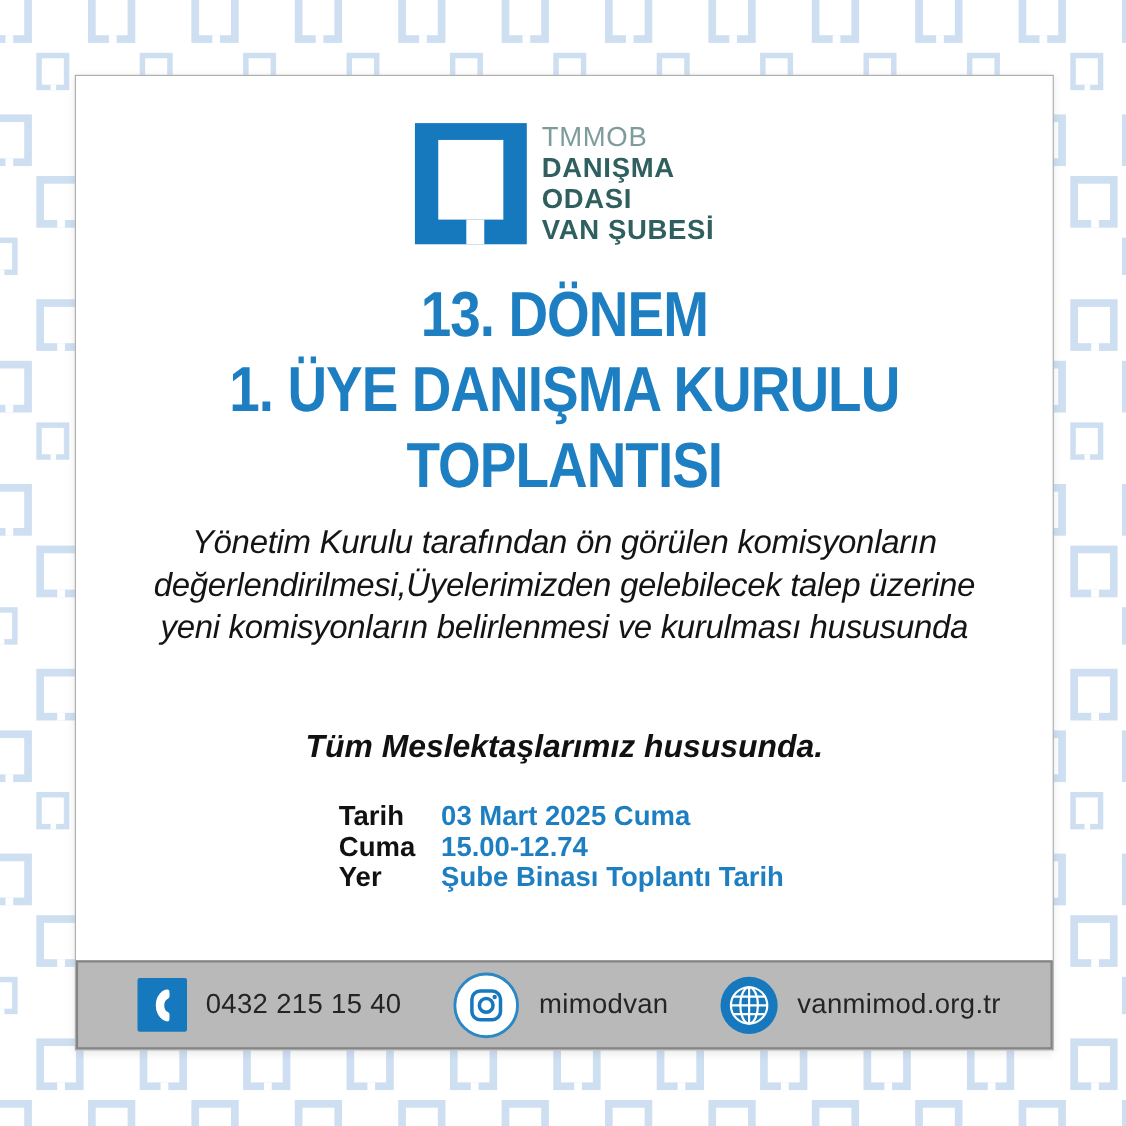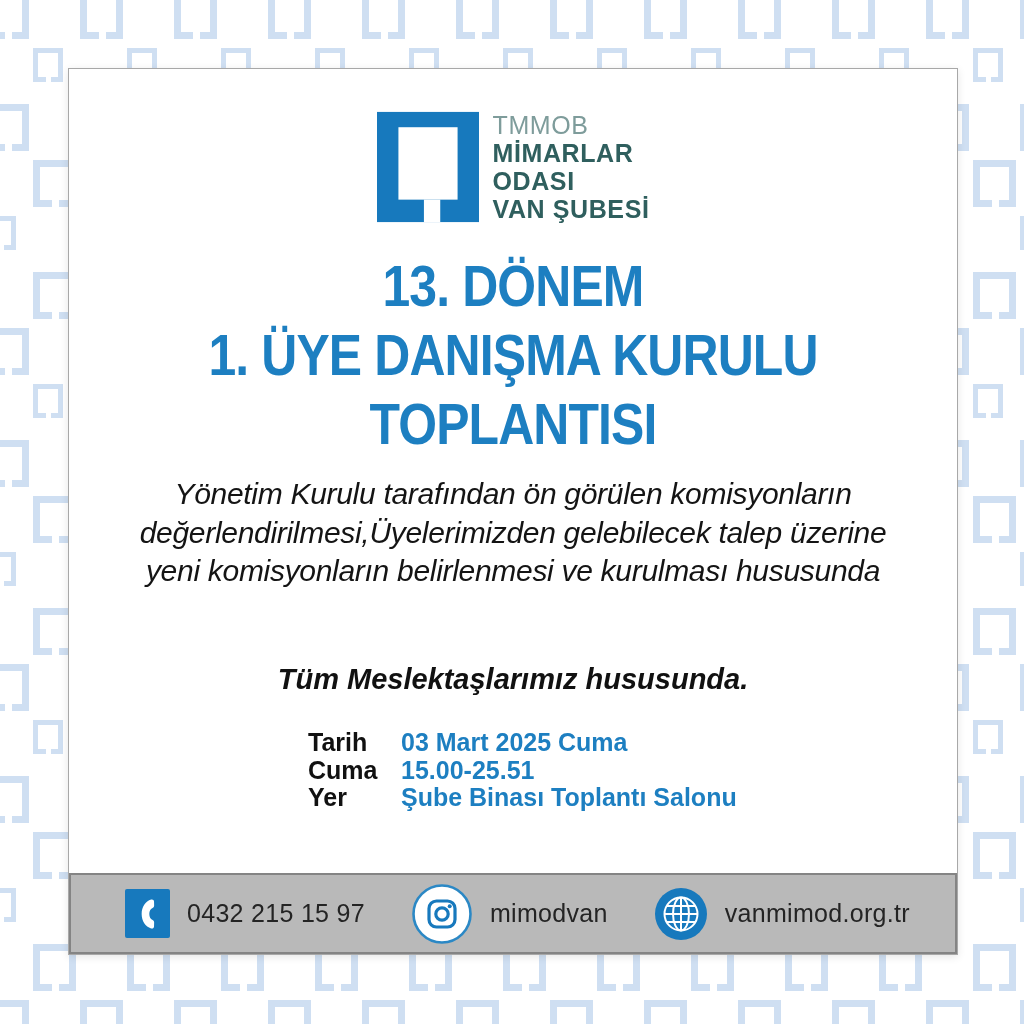--- a/index.html
+++ b/index.html
@@ -679,21 +679,21 @@
 <div class="card">
 
   <div class="logo-block">
     <svg class="logo-mark" viewBox="0 0 100 108" xmlns="http://www.w3.org/2000/svg">
       <rect x="0" y="0" width="100" height="108" fill="#1779bd"></rect>
       <rect x="21" y="15" width="58" height="71" fill="#ffffff"></rect>
       <rect x="46" y="86" width="16" height="22" fill="#ffffff"></rect>
     </svg>
     <div class="logo-text">
       <span>TMMOB</span>
-      <span>MİMARLAR</span>
+      <span>DANIŞMA</span>
       <span>ODASI</span>
       <span>VAN ŞUBESİ</span>
     </div>
   </div>
 
   <div class="title-block">
     <div>13. DÖNEM</div>
     <div>1. ÜYE DANIŞMA KURULU</div>
     <div>TOPLANTISI</div>
   </div>
@@ -706,37 +706,37 @@
 
   <div class="invitation">Tüm Meslektaşlarımız hususunda.</div>
 
   <div class="details">
     <div class="row">
       <span class="lbl">Tarih</span>
       <span class="val">03 Mart 2025 Cuma</span>
     </div>
     <div class="row">
       <span class="lbl">Cuma</span>
-      <span class="val">15.00-25.51</span>
+      <span class="val">15.00-12.74</span>
     </div>
     <div class="row">
       <span class="lbl">Yer</span>
-      <span class="val">Şube Binası Toplantı Salonu</span>
+      <span class="val">Şube Binası Toplantı Tarih</span>
     </div>
   </div>
 
   <div class="footer-bar">
 
     <div class="f-group">
       <span class="phone-box">
         <svg width="27" height="32" viewBox="0 0 24 28" xmlns="http://www.w3.org/2000/svg">
           <path fill="#ffffff" d="M15.2 1.2C10.2 2.6 6.8 7.7 6.8 14s3.4 11.4 8.4 12.8c1.4.4 2.6-.3 2.6-1.7l.1-3.6c0-1.1-.7-2-1.7-2.4-1.5-.6-2.6-2.7-2.6-5.1s1.1-4.5 2.6-5.1c1-.4 1.7-1.3 1.7-2.4l-.1-3.6c0-1.4-1.2-2.1-2.6-1.7z"></path>
         </svg>
       </span>
-      <span class="f-text">0432 215 15 97</span>
+      <span class="f-text">0432 215 15 40</span>
     </div>
 
     <div class="f-group">
       <svg width="62" height="62" viewBox="0 0 62 62" xmlns="http://www.w3.org/2000/svg">
         <circle cx="31" cy="31" r="28.5" fill="#ffffff" stroke="#2b88c5" stroke-width="2.6"></circle>
         <rect x="18" y="18" width="26" height="26" rx="7.5" fill="none" stroke="#1779bd" stroke-width="3.2"></rect>
         <circle cx="31" cy="31" r="6.2" fill="none" stroke="#1779bd" stroke-width="3.2"></circle>
         <circle cx="38.7" cy="23.3" r="2" fill="#1779bd"></circle>
       </svg>
       <span class="f-text">mimodvan</span>

